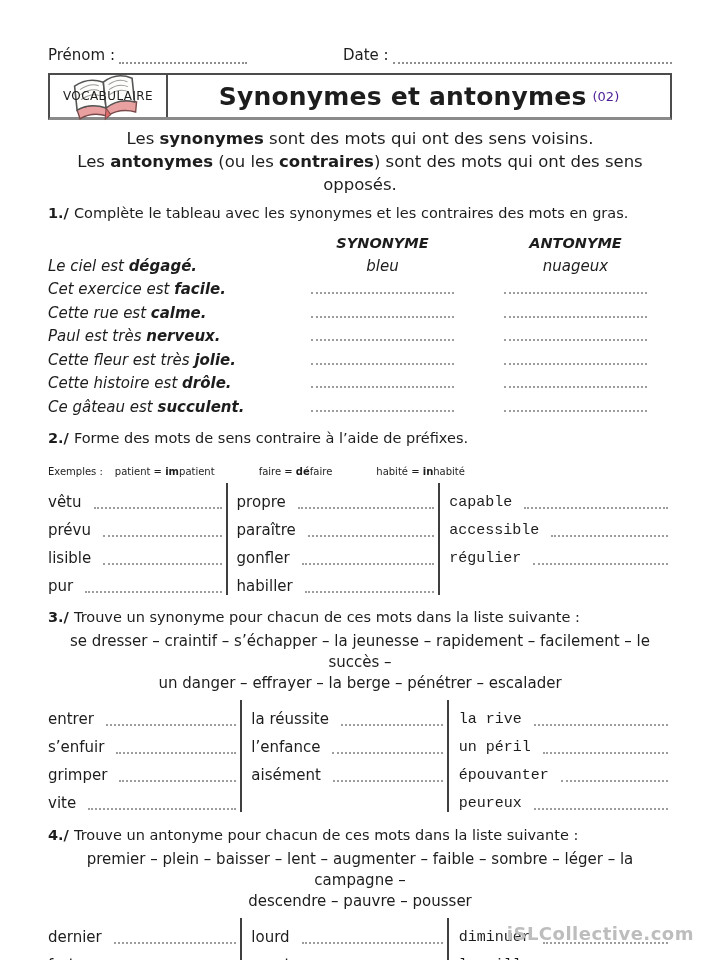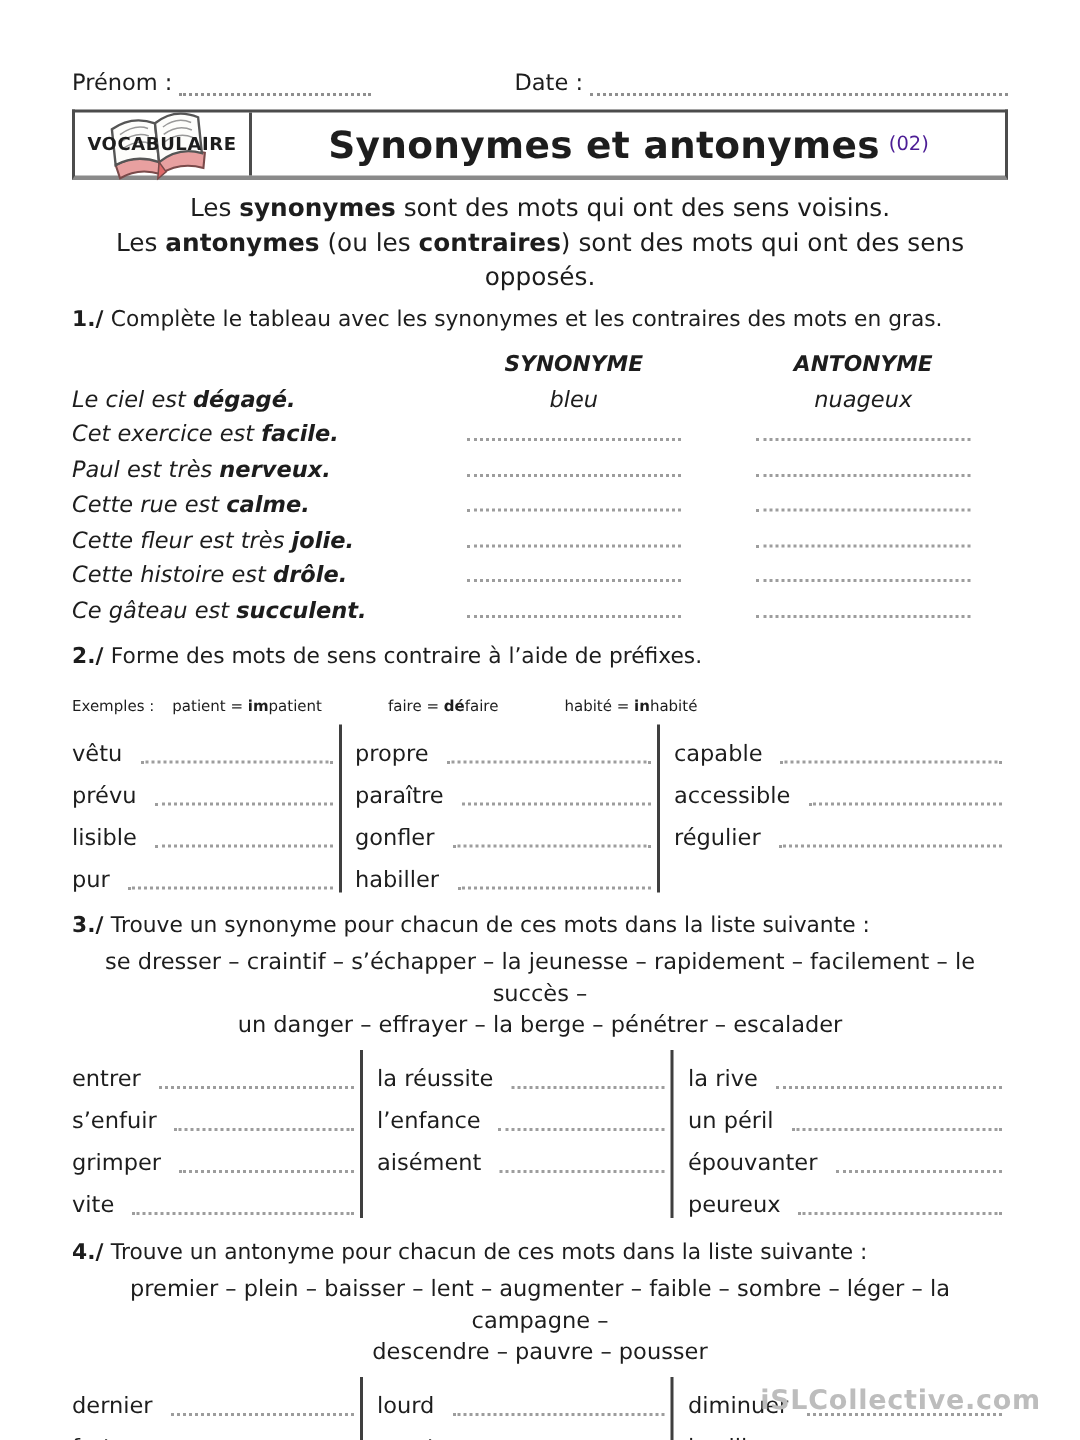--- a/index.html
+++ b/index.html
@@ -22,21 +22,21 @@
   .header-box{
     margin-top:9px;border:2px solid #4c4c4c;border-bottom:3px solid #8a8a8a;
     display:flex;height:42px;
   }
   .badge-cell{
     width:116px;border-right:2px solid #4c4c4c;position:relative;
     display:flex;align-items:center;justify-content:center;
   }
   .badge-cell svg{position:absolute;left:14px;top:-4px;}
   .badge-text{
-    position:relative;z-index:2;font-weight:bold;font-size:12px;letter-spacing:.4px;
+    position:relative;z-index:2;font-weight:normal;font-size:12px;letter-spacing:.4px;
   }
   .title-cell{flex:1;display:flex;align-items:center;justify-content:center;}
   .main-title{font-size:25px;font-weight:bold;letter-spacing:.2px;}
   .title-num{font-size:13px;margin-left:6px;color:#4c1d95;}
 
   
   .intro{text-align:center;font-size:16.5px;line-height:23px;margin-top:7px;}
 
   
   .ex-head{font-size:14.5px;margin:0;}
@@ -58,21 +58,21 @@
   
   .examples{display:flex;font-size:10px;margin-top:9px;height:22px;align-items:flex-end;}
   .examples .exi{margin-right:44px;white-space:nowrap;}
   .examples .exl{margin-right:12px;}
 
   
   .grid3{display:flex;margin-top:6px;}
   .gcol{display:flex;flex-direction:column;}
   .gcol.c1{width:29.5%;}
   .gcol.c2{width:33.5%;border-left:2px solid #3f3f3f;padding-left:9px;}
-  .gcol.c3{width:37%;border-left:2px solid #3f3f3f;padding-left:9px;}
+  .gcol.c3{width:37%;border-left:2px solid #3f3f3f;padding-left:9px;font-family:Liberation Mono, monospace;}
   .g34 .gcol.c1{width:32%;}
   .g34 .gcol.c2{width:32.5%;}
   .g34 .gcol.c3{width:35.5%;padding-left:10px;}
   .gcell{display:flex;align-items:flex-end;height:28px;font-size:15px;}
   .gword{white-space:nowrap;}
   .gdots{flex:1;border-bottom:2px dotted #9d9d9d;height:12px;margin:0 4px 2px 12px;min-width:30px;}
 
   
   .word-list{text-align:center;font-size:15px;line-height:21px;margin-top:6px;}
 
@@ -131,26 +131,26 @@
       <div class="t1-sent"><span>Le ciel est </span><b>dégagé.</b></div>
       <div class="t1-cell">bleu</div>
       <div class="t1-cell">nuageux</div>
     </div>
     <div class="t1-row">
       <div class="t1-sent"><span>Cet exercice est </span><b>facile.</b></div>
       <div class="t1-cell"><span class="cell-dots"></span></div>
       <div class="t1-cell"><span class="cell-dots"></span></div>
     </div>
     <div class="t1-row">
+      <div class="t1-sent"><span>Cette rue est </span><b>calme.</b></div>
+      <div class="t1-cell"><span class="cell-dots"></span></div>
+      <div class="t1-cell"><span class="cell-dots"></span></div>
+    </div>
+    <div class="t1-row">
       <div class="t1-sent"><span>Paul est très </span><b>nerveux.</b></div>
-      <div class="t1-cell"><span class="cell-dots"></span></div>
-      <div class="t1-cell"><span class="cell-dots"></span></div>
-    </div>
-    <div class="t1-row">
-      <div class="t1-sent"><span>Cette rue est </span><b>calme.</b></div>
       <div class="t1-cell"><span class="cell-dots"></span></div>
       <div class="t1-cell"><span class="cell-dots"></span></div>
     </div>
     <div class="t1-row">
       <div class="t1-sent"><span>Cette fleur est très </span><b>jolie.</b></div>
       <div class="t1-cell"><span class="cell-dots"></span></div>
       <div class="t1-cell"><span class="cell-dots"></span></div>
     </div>
     <div class="t1-row">
       <div class="t1-sent"><span>Cette histoire est </span><b>drôle.</b></div>

